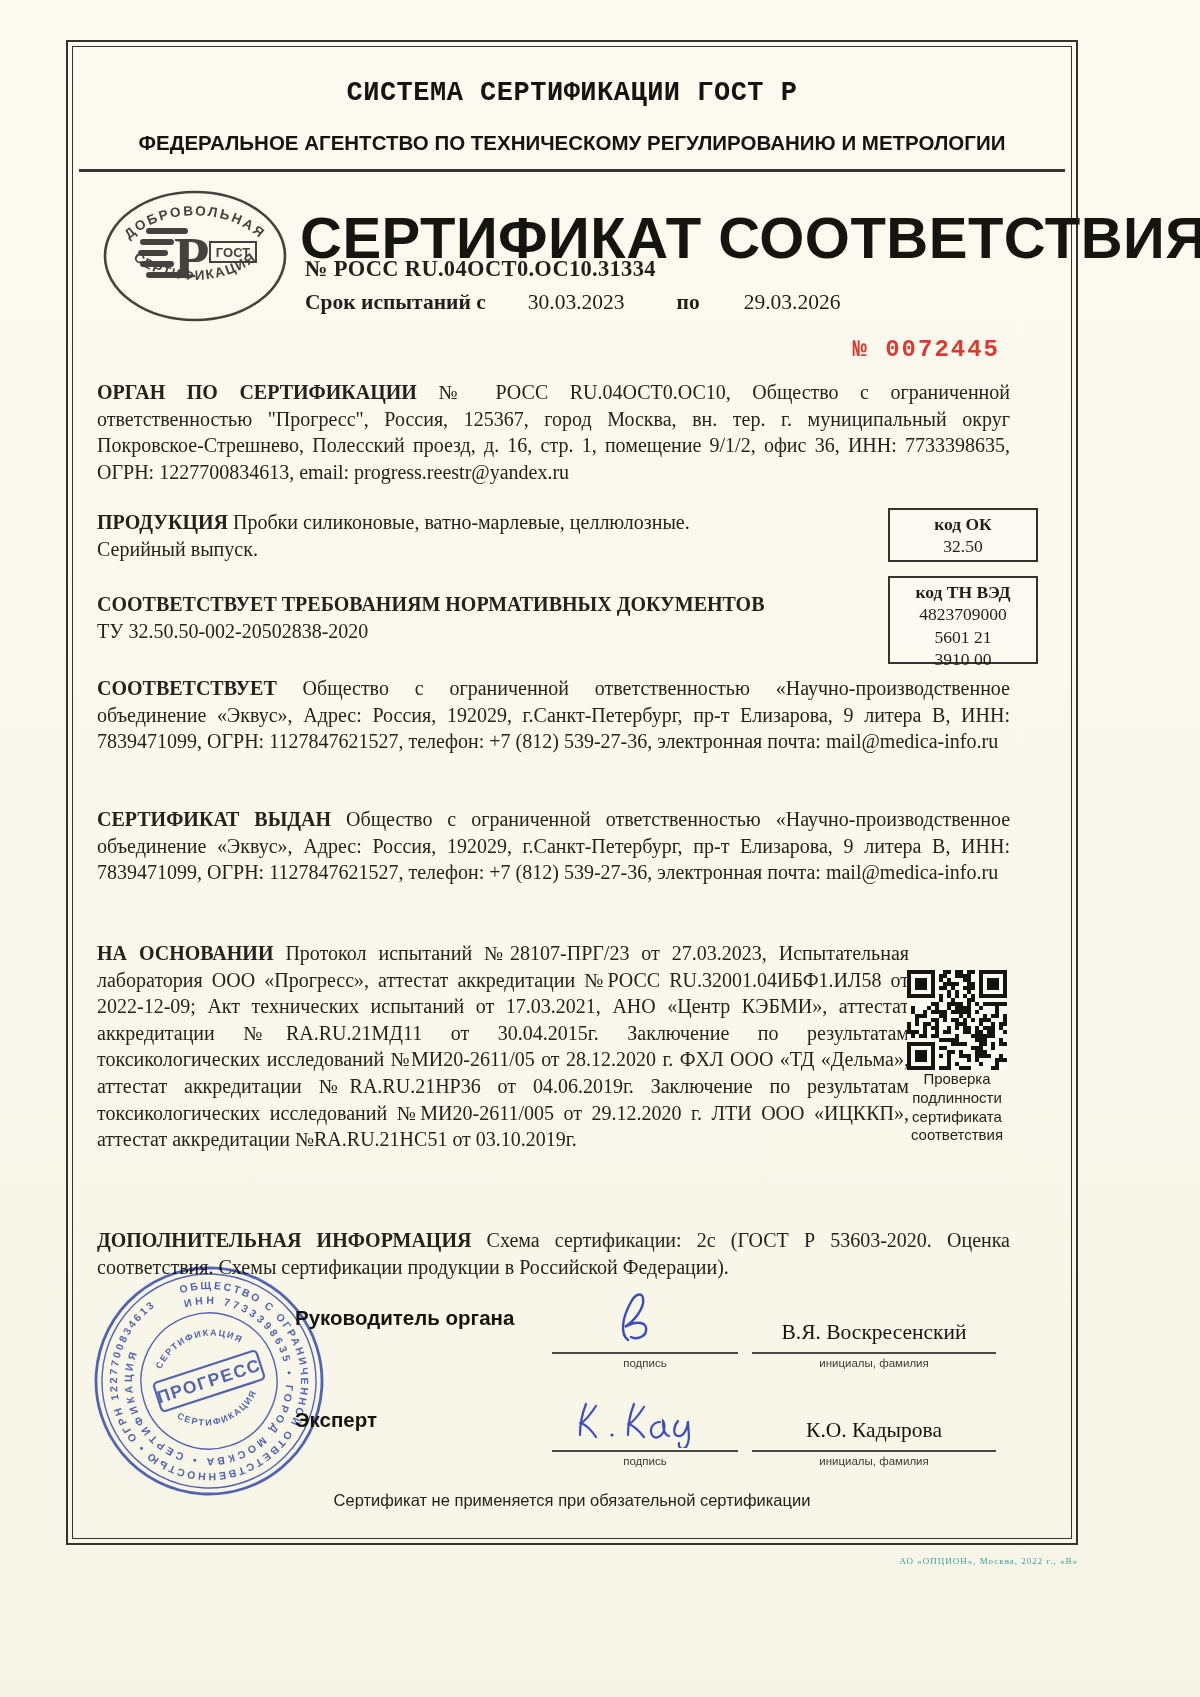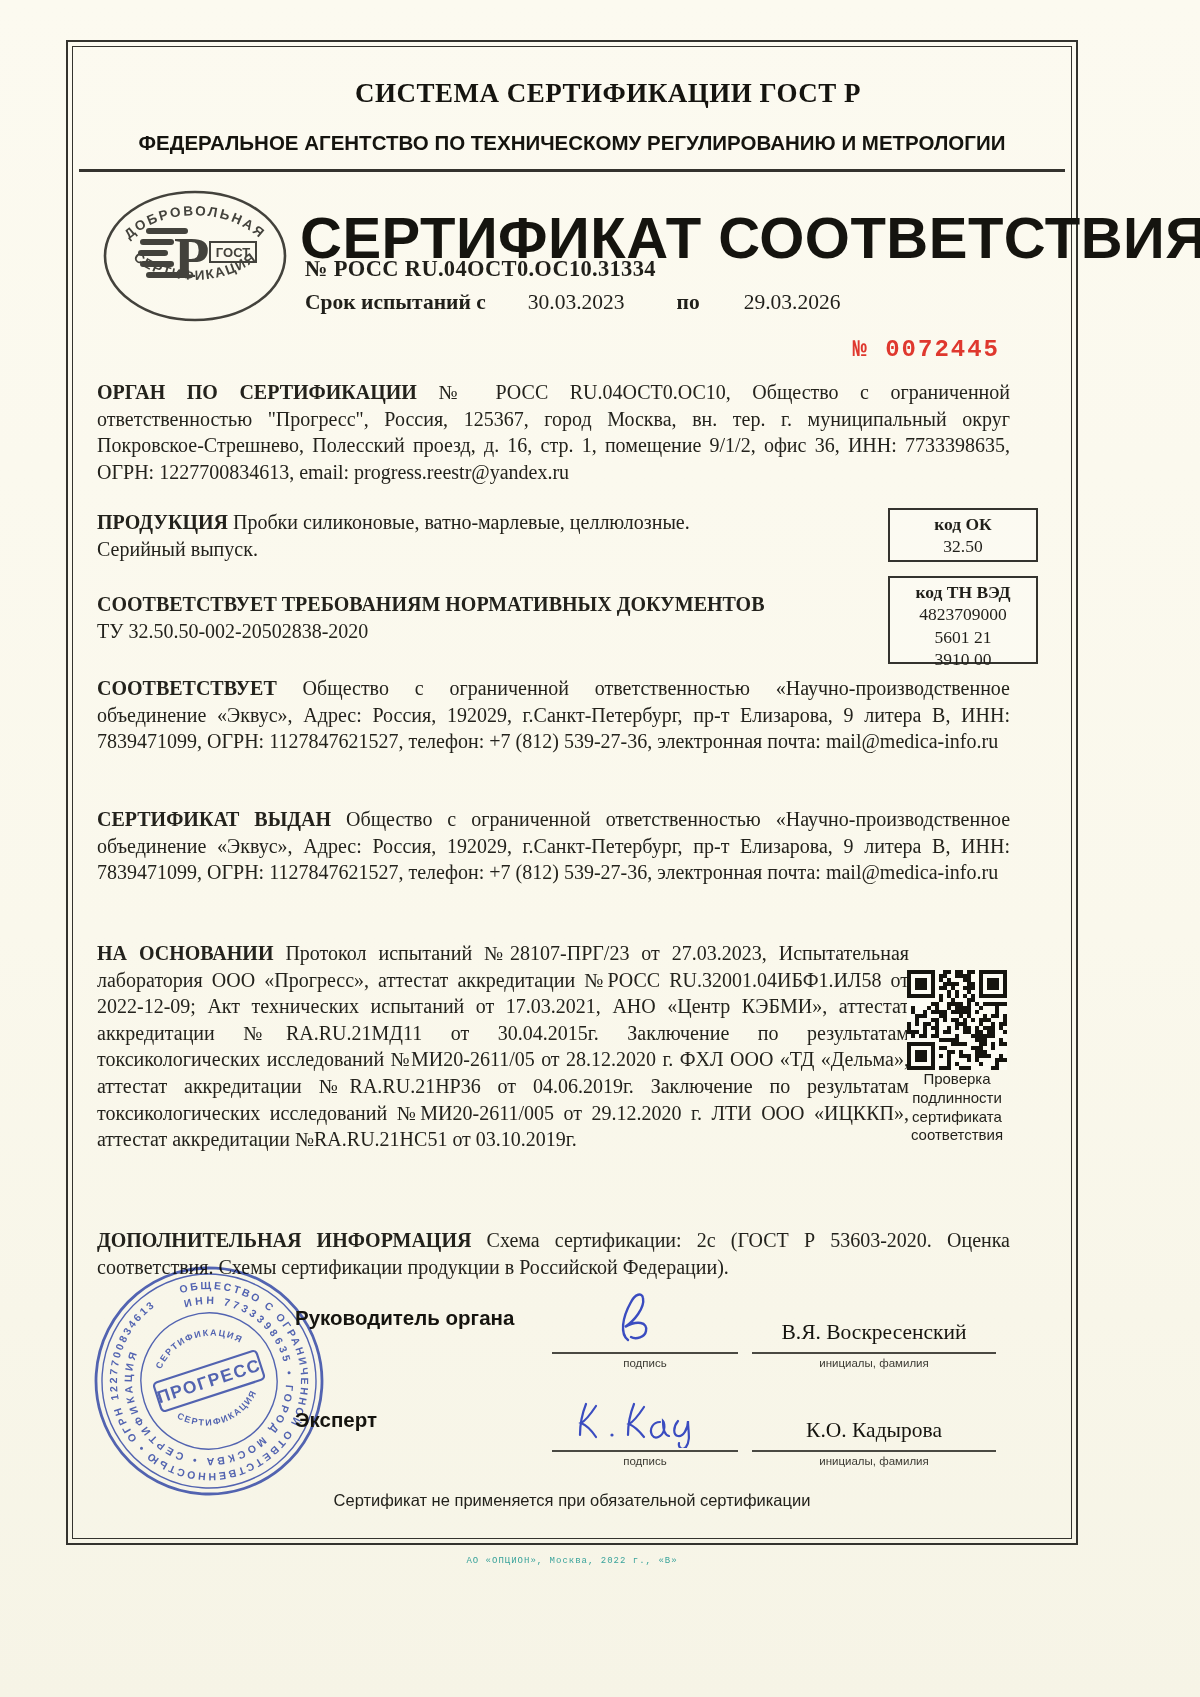--- a/index.html
+++ b/index.html
@@ -9,21 +9,21 @@
     background:linear-gradient(180deg,#fcfaf0 0%,#faf8ec 55%,#f6f4e6 100%);
     font-family:"Liberation Serif", serif; color:#201f1a;
   }
   .abs { position:absolute; }
 
   
   .frame-outer { left:66px; top:40px; width:1012px; height:1505px; border:2.5px solid #34332e; }
   .frame-inner { position:absolute; inset:4px; border:1.8px solid #34332e; }
 
   
-  .h-sys   { left:66px; top:78px;  width:1012px; text-align:center; font-family:Liberation Serif, serif; font-weight:bold; font-size:27px; letter-spacing:.5px; color:#15140f;margin-left:36px; }
+  .h-sys   { left:66px; top:78px;  width:1012px; text-align:center; font-family:Liberation Mono, monospace; font-weight:bold; font-size:27px; letter-spacing:.5px; color:#15140f; }
   .h-agency{ left:66px; top:131px; width:1012px; text-align:center; font-family:"Liberation Sans",sans-serif; font-weight:bold; font-size:20.5px; color:#15140f; }
   .h-rule  { left:79px; top:169px; width:986px; height:2.5px; background:#34332e; }
 
   
   .logo { left:98px; top:182px; width:194px; height:148px; }
 
   
   .cert-title { left:300px; top:204px; width:770px; font-family:"Liberation Sans",sans-serif; font-weight:bold; font-size:58px; letter-spacing:0.5px; color:#15140f; white-space:nowrap; }
   .cert-number { left:305px; top:256px; font-size:22.5px; font-weight:bold; letter-spacing:.3px; }
   .validity { left:305px; top:290px; font-size:21.5px; }
@@ -70,21 +70,21 @@
   .name-head { left:752px; top:1320px; width:244px; }
   .name-exp  { left:752px; top:1418px; width:244px; }
   .sig-svg1 { left:588px; top:1286px; }
   .sig-svg2 { left:560px; top:1390px; }
 
   
   .org-stamp { left:84px; top:1256px; width:250px; height:250px; mix-blend-mode:multiply; opacity:.9; }
 
   
   .footer-note { left:66px; top:1491px; width:1012px; text-align:center; font-family:"Liberation Sans",sans-serif; font-size:16.5px; color:#23221c; }
-  .imprint { left:66px; top:1556px; width:1012px; text-align:center; font-family:Liberation Mono, monospace; font-size:9px; letter-spacing:1px; color:#3aa39b; }
+  .imprint { left:66px; top:1556px; width:1012px; text-align:right; font-family:Liberation Serif, serif; font-size:9px; letter-spacing:1px; color:#3aa39b; }
 </style>
 </head>
 <body>
 
 <div class="page">
 
   <div class="abs frame-outer">
     <div class="frame-inner"></div>
   </div>
 

